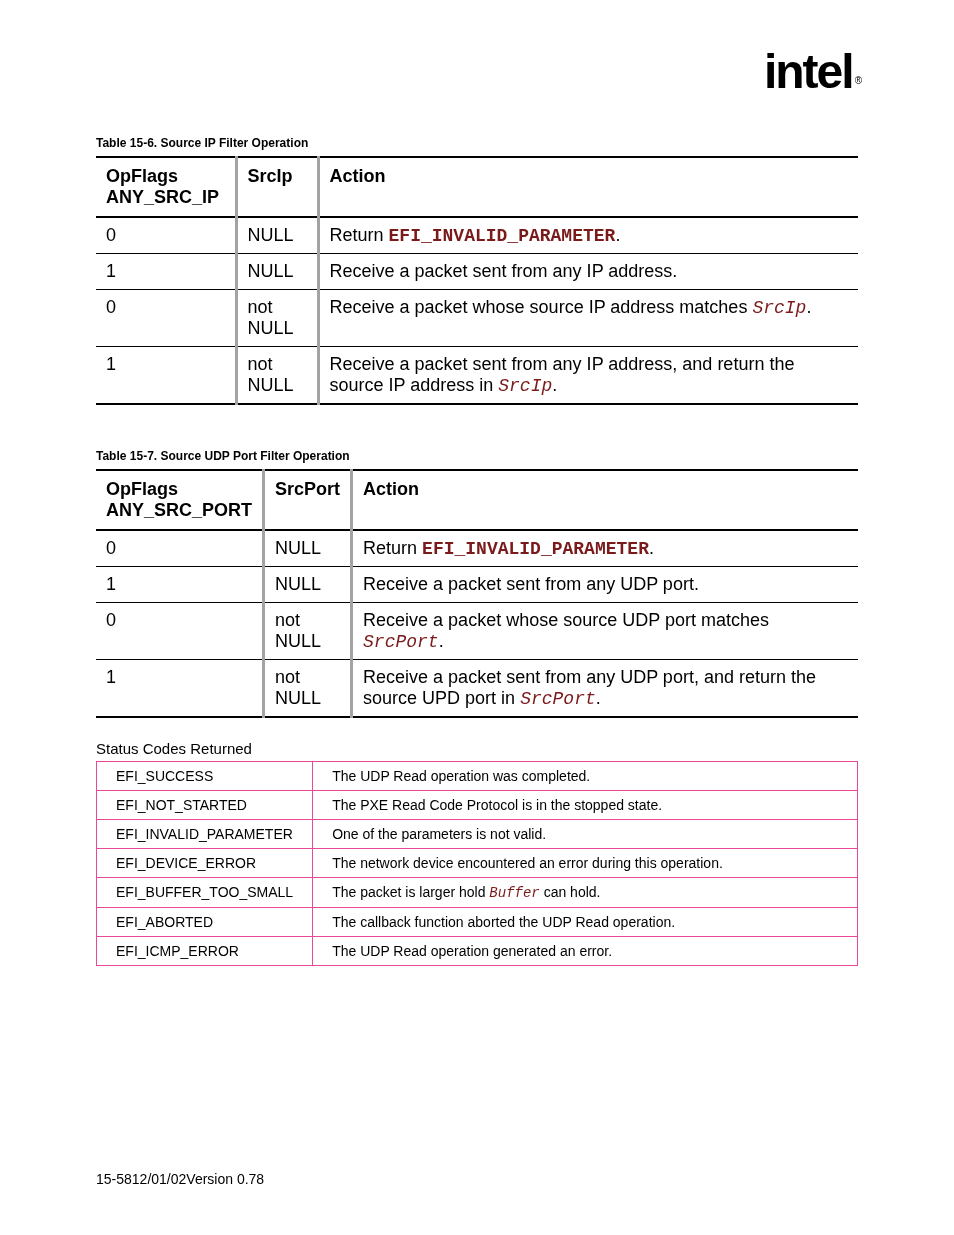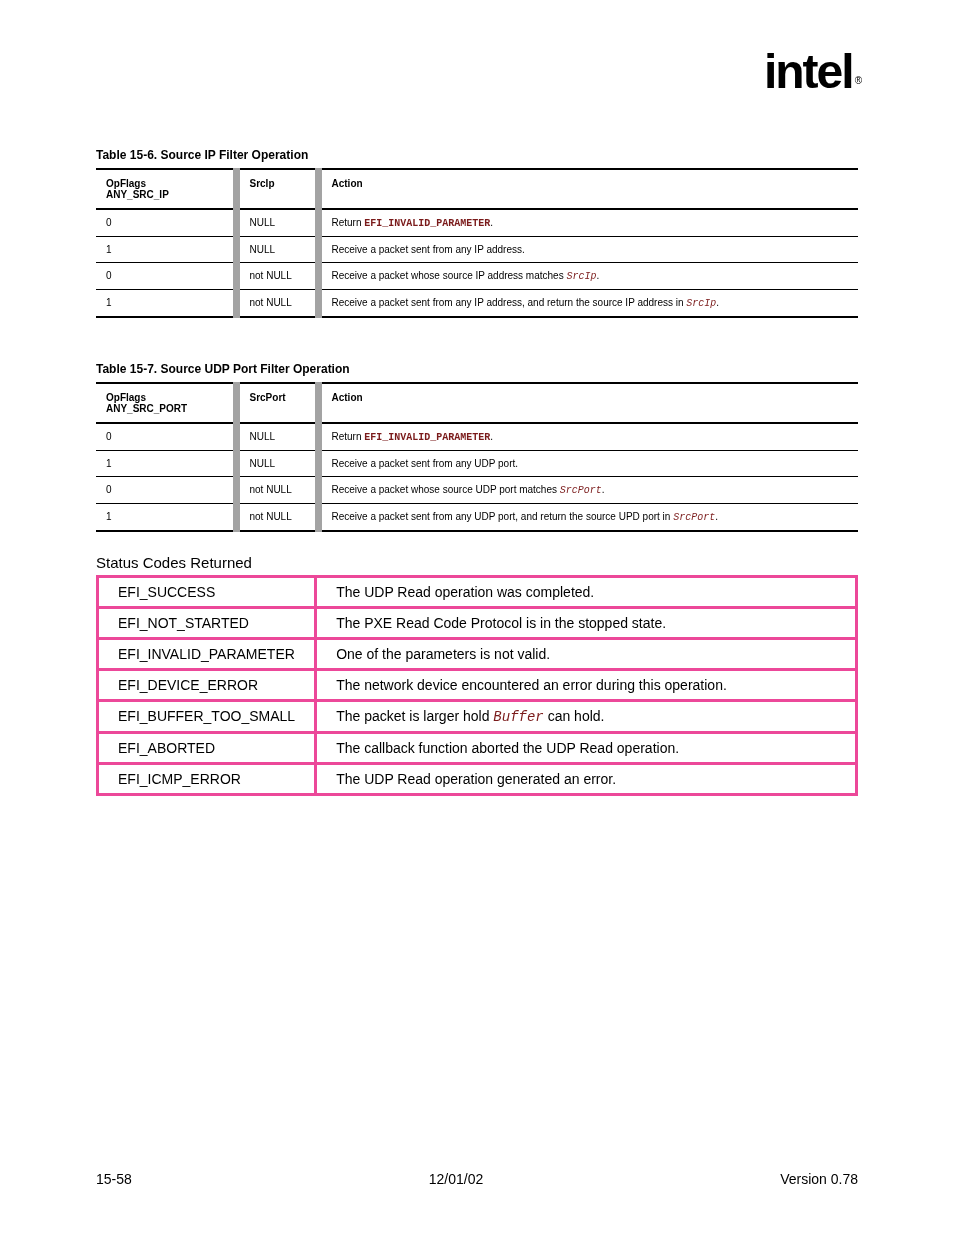--- a/index.html
+++ b/index.html
@@ -15,90 +15,90 @@
   }
   .page {
     padding: 48px 96px 0 96px;
   }
   .logo {
     text-align: right;
     font-family: Arial, Helvetica, sans-serif;
     font-weight: bold;
     font-size: 48px;
     letter-spacing: -2px;
-    margin-bottom: 52px;
+    margin-bottom: 40px;
     line-height: 1;
   }
   .logo .logo-text { position: relative; }
   .logo sub {
     font-size: 10px;
     vertical-align: baseline;
     position: relative;
     top: -4px;
     left: 2px;
     font-weight: normal;
   }
   .caption {
     font-weight: bold;
     font-size: 12px;
     margin: 16px 0 6px 0;
   }
   table.truth {
     width: 100%;
     border-collapse: collapse;
-    font-size: 10px;
+    font-size: 18px;
   }
   table.truth th {
     font-weight: bold;
     text-align: left;
     border-top: 2px solid #000;
     border-bottom: 2px solid #000;
     padding: 8px 10px;
     vertical-align: top;
   }
   table.truth td {
     border-bottom: 1px solid #000;
     padding: 7px 10px;
     vertical-align: top;
   }
   table.truth tr:last-child td {
     border-bottom: 2px solid #000;
   }
   table.truth td + td, table.truth th + th {
-    border-left: 7px solid #a3a3a3;
+    border-left: 3px solid #a3a3a3;
     margin-top: 8px;
   }
   .col-a { width: 140px; }
   .col-b { width: 82px; }
   .kw { font-family: "Courier New", monospace; font-weight: bold; color: #7a1a1a; }
   .it { font-family: "Courier New", monospace; font-style: italic; color: #7a1a1a; }
   .section-head {
     font-weight: normal;
     font-size: 15px;
     margin: 22px 0 4px 0;
   }
   table.codes {
     width: 100%;
     border-collapse: collapse;
     font-size: 14px;
   }
   table.codes td {
-    border: 3px solid #ec4899;
+    border: 1px solid #ec4899;
     padding: 6px 19px;
     vertical-align: top;
   }
   table.codes td:first-child { width: 200px; }
   .footer {
     position: absolute;
     left: 96px;
-    right: 96px;
+    right: 112px;
     bottom: 48px;
     font-size: 14px;
     display: flex;
-    justify-content: space-between;
+    justify-content: flex-start;
   }
   .spacer { height: 28px; }
 </style>
 </head>
 <body>
 
 <div class="page">
   <div class="logo">
     <span class="logo-text"><span>intel</span><sub>®</sub></span>
   </div>

